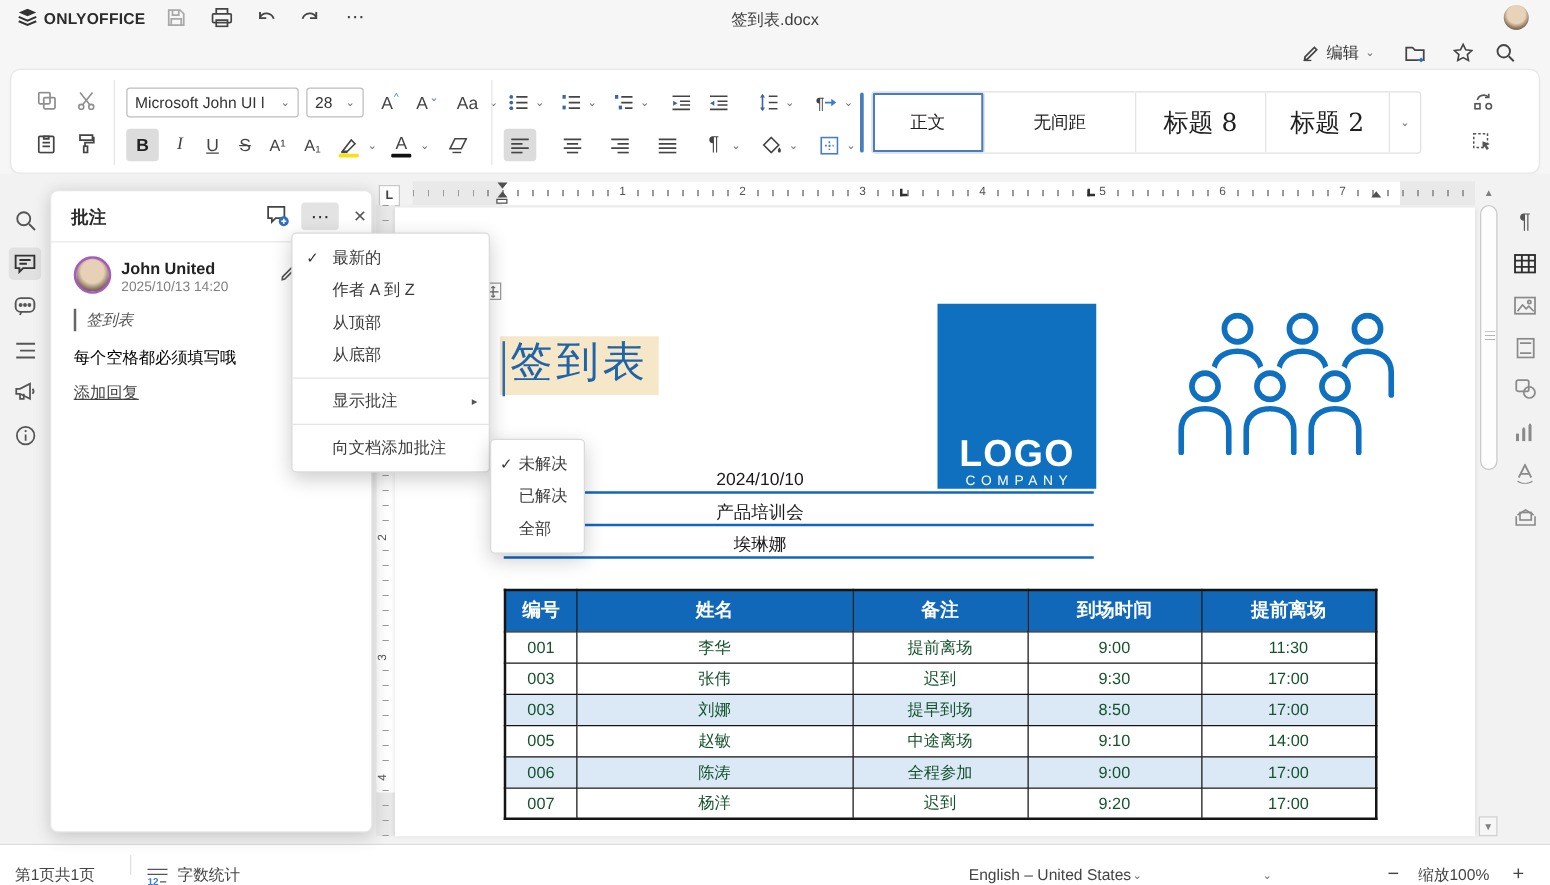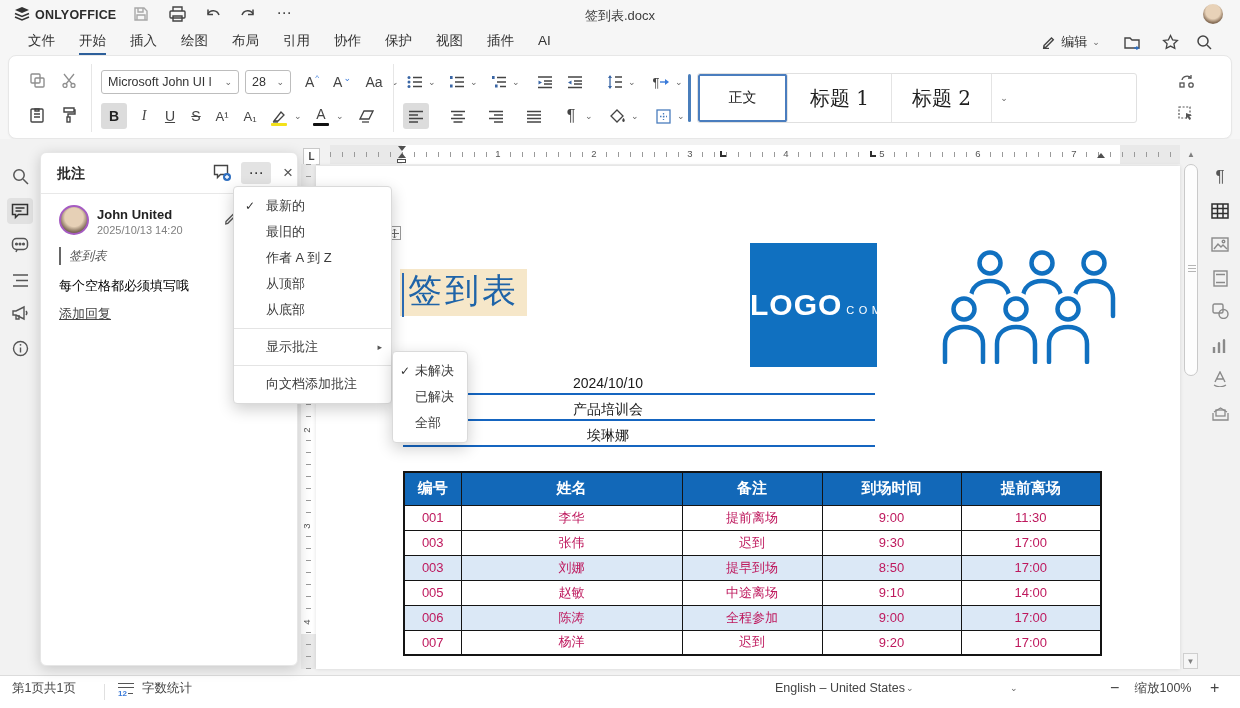--- a/index.html
+++ b/index.html
@@ -47,28 +47,28 @@
 #vruler{position:absolute;left:301px;top:164px;width:15px;height:505px;background:#e9e9e9;overflow:hidden}
 #vruler .white{position:absolute;left:0;top:46px;width:15px;height:424px;background:#fff}
 .vticks{position:absolute;left:5px;top:0;width:5px;height:505px;background:repeating-linear-gradient(to bottom,#9a9a9a 0 1px,transparent 1px 12px)}
 .vnum{position:absolute;left:1px;transform:rotate(-90deg);font-size:9.5px;color:#555;background:#fff;padding:0 2px;line-height:12px}
 .tabsel{position:absolute;left:303px;top:148px;width:17px;height:17px;background:#fff;border:1px solid #c9c9c9;display:flex;align-items:center;justify-content:center;font-size:10px;font-weight:bold;color:#444}
 
 #page{position:absolute;left:316px;top:166px;width:864px;height:503px;background:#fff;box-shadow:0 0 4px rgba(0,0,0,.12);overflow:hidden}
 .anchor{position:absolute;left:71px;top:60px;width:14px;height:14px;border:1px solid #999;background:#fff;display:flex;align-items:center;justify-content:center}
 .doc-title-hl{position:absolute;left:84px;top:103px;background:#f6e7c9;color:#1f64a8;font-size:34px;letter-spacing:3px;padding:3px 8px 7px 8px;line-height:1.1}
 .cursorbar{position:absolute;left:86px;top:107px;width:2px;height:44px;background:#2b6cb5}
-.logo-box{position:absolute;left:434px;top:77px;width:127px;height:124px;background:#1070c0;color:#fff;display:flex;align-items:center;justify-content:space-between}
+.logo-box{position:absolute;left:434px;top:77px;width:127px;height:148px;background:#1070c0;color:#fff;display:flex;flex-direction:column;align-items:center;justify-content:flex-end}
 .logo1{font-size:30px;font-weight:bold;letter-spacing:1px;line-height:1}
-.logo2{font-size:11px;letter-spacing:4.5px;margin-top:10px;margin-left:4px}
+.logo2{font-size:11px;letter-spacing:4.5px;margin-top:0;margin-left:4px}
 .fval{position:absolute;left:87px;width:410px;text-align:center;font-size:14px;color:#1a1a1a;height:18px;line-height:18px}
 .fline{position:absolute;height:2px;background:#1565c0}
 #signin{position:absolute;left:87px;top:305px;width:697px;border-collapse:collapse;table-layout:fixed}
 #signin th{background:#1268b8;color:#fff;font-size:15px;font-weight:bold;height:33px;border:1px solid #141414;text-align:center}
-#signin td{height:25px;font-size:13px;color:#be185d;text-align:center;border:1px solid #141414;background:#fff}
+#signin td{height:25px;font-size:13px;color:#14532d;text-align:center;border:1px solid #141414;background:#fff}
 #signin tr.alt td{background:#dbe8f6}
 #signin{border:2px solid #141414}
 
 .sb-btn{position:absolute;display:flex;align-items:center;justify-content:center;font-size:8px;color:#808080}
 .sb-btn.boxed{background:#f6f6f6;border:1px solid #cfcfcf}
 .sb-thumb{position:absolute;left:1184px;top:164px;width:14px;height:212px;background:#fdfdfd;border:1px solid #c9c9c9;border-radius:7px}
 .sb-grip{position:absolute;left:3px;top:100px;width:8px;height:8px;background:repeating-linear-gradient(to bottom,#b5b5b5 0 1px,transparent 1px 3px)}
 
 .rtb{position:absolute;left:1206px;width:28px;height:28px;display:flex;align-items:center;justify-content:center;color:#8a8a8a}
 .rtb.dark{color:#2f2f2f}
@@ -89,21 +89,21 @@
 #sortmenu{left:233px;top:186px;width:159px;z-index:30}
 #submenu{left:392px;top:351px;width:76px;z-index:31}
 .mi{position:relative;height:26px;display:flex;align-items:center;padding-left:32px;font-size:13px;color:#3b3b3b}
 #submenu .mi{padding-left:22px}
 .mi .ck{position:absolute;left:11px;font-size:12px;color:#333}
 #submenu .mi .ck{left:7px}
 .mi .sub{position:absolute;right:9px;font-size:9px;color:#555}
 .msep{height:1px;background:#e4e4e4;margin:5px 0}
 
 #statusbar{position:absolute;left:0;top:675px;width:1240px;height:33px;background:#fff;border-top:1px solid #dcdcdc;font-size:12.5px;color:#444}
-.st{position:absolute;top:4px;height:16px;display:flex;align-items:center}
+.st{position:absolute;top:16px;height:16px;display:flex;align-items:center}
 .ssep{position:absolute;top:8px;width:1px;height:16px;background:#e0e0e0}
 .wc12{font-size:8px;font-weight:bold;color:#3a7ad9;line-height:1}
 </style>
 </head>
 <body>
 
 <div id="app">
 
   <div id="titlebar">
     <div class="ib" style="left:13px;top:7px;width:18px;height:14px">
@@ -137,33 +137,20 @@
       <svg width="17" height="15" viewBox="0 0 17 15" fill="none" stroke="currentColor" stroke-width="1.5">
           <path d="M14 7 C12 2.5 5 2.5 3 8"></path>
           <path d="M14 2.5 V7.5 H9"></path>
         </svg>
     </div>
     <div class="ib" style="left:272px;top:3px;width:24px;height:20px;font-size:15px;color:#444">⋯</div>
     <div class="doc-title">签到表.docx</div>
     <div class="abs avatar" style="left:1203px;top:4px;width:20px;height:20px"></div>
   </div>
 
-  <div id="tabrow">
-    <div class="tab">文件</div>
-    <div class="tab active">开始</div>
-    <div class="tab">插入</div>
-    <div class="tab">绘图</div>
-    <div class="tab">布局</div>
-    <div class="tab">引用</div>
-    <div class="tab">协作</div>
-    <div class="tab">保护</div>
-    <div class="tab">视图</div>
-    <div class="tab">插件</div>
-    <div class="tab">AI</div>
-  </div>
   <div class="ib" style="left:1036px;top:30px;width:70px;height:24px;gap:5px">
     <svg width="14" height="14" viewBox="0 0 14 14" fill="none" stroke="#444" stroke-width="1.4">
         <path d="M2 10.5 9.5 3l1.8 1.8L3.8 12.3 1.7 12.8z"></path>
         <path d="M1 13.5h6"></path>
       </svg>
     <span style="font-size:13px;color:#333">编辑</span>
     <span class="chev">⌄</span>
   </div>
   <div class="ib" style="left:1120px;top:30px;width:26px;height:24px;color:#444">
     <svg width="18" height="15" viewBox="0 0 18 15" fill="none" stroke="currentColor" stroke-width="1.4">
@@ -348,21 +335,22 @@
           <rect x="1" y="1" width="13" height="13"></rect>
           <path d="M7.5 4v7M4 7.5h7" stroke-dasharray="1.5 1.5"></path>
         </svg>
     </div>
     <span class="abs chev" style="left:668px;top:56px">⌄</span>
 
     <div class="caret-bar" style="left:679px;top:18px;height:48px"></div>
 
     <div class="sg" style="left:688px;top:17px;width:440px;height:50px">
       <div class="sg-cell sel" style="width:90px">正文</div>
-      <div class="sg-cell hd" style="width:104px">标题 1</div>
+      <div class="sg-cell" style="width:122px">无间距</div>
+      <div class="sg-cell hd" style="width:104px">标题 8</div>
       <div class="sg-cell hd" style="width:100px">标题 2</div>
       <div class="sg-cell" style="width:24px;border-right:none">
           <span class="chev">⌄</span>
         </div>
     </div>
 
     <div class="rbtn" style="left:1164px;top:12px;width:26px;height:26px;color:#555">
       <svg width="17" height="17" viewBox="0 0 17 17" fill="none" stroke="currentColor" stroke-width="1.3">
           <path d="M4 7 A5 4.5 0 0 1 13 5"></path>
           <path d="M13 2v3h-3"></path>
@@ -625,23 +613,20 @@
     <div class="cbody">每个空格都必须填写哦</div>
     <div class="creply">添加回复</div>
   </div>
 
   <div id="sortmenu" class="menu">
     <div class="mi">
         <span class="ck">✓</span>
         <span>最新的</span>
       </div>
     <div class="mi">
-        <span>最旧的</span>
-      </div>
-    <div class="mi">
         <span>作者 A 到 Z</span>
       </div>
     <div class="mi">
         <span>从顶部</span>
       </div>
     <div class="mi">
         <span>从底部</span>
       </div>
     <div class="msep"></div>
     <div class="mi">

